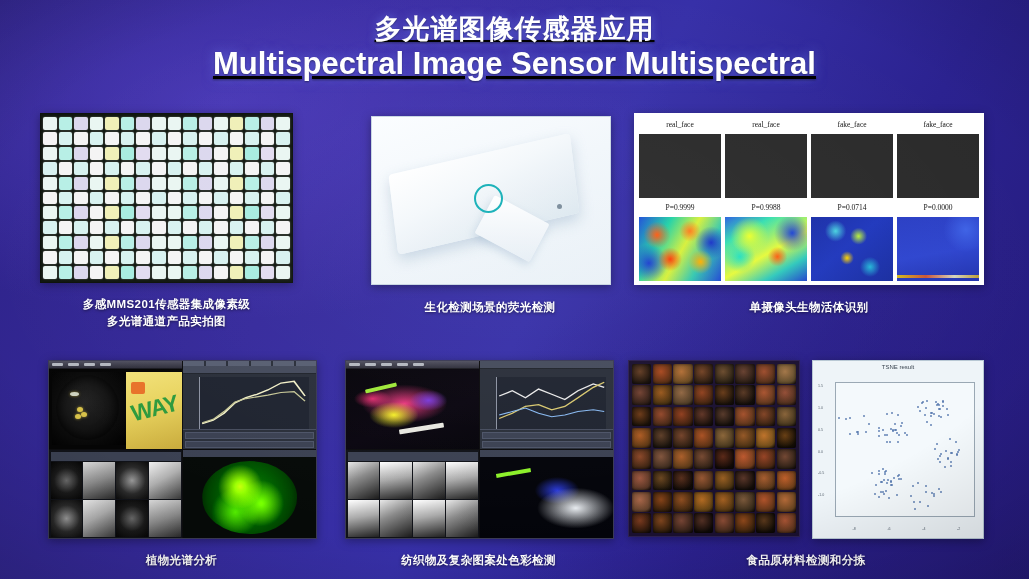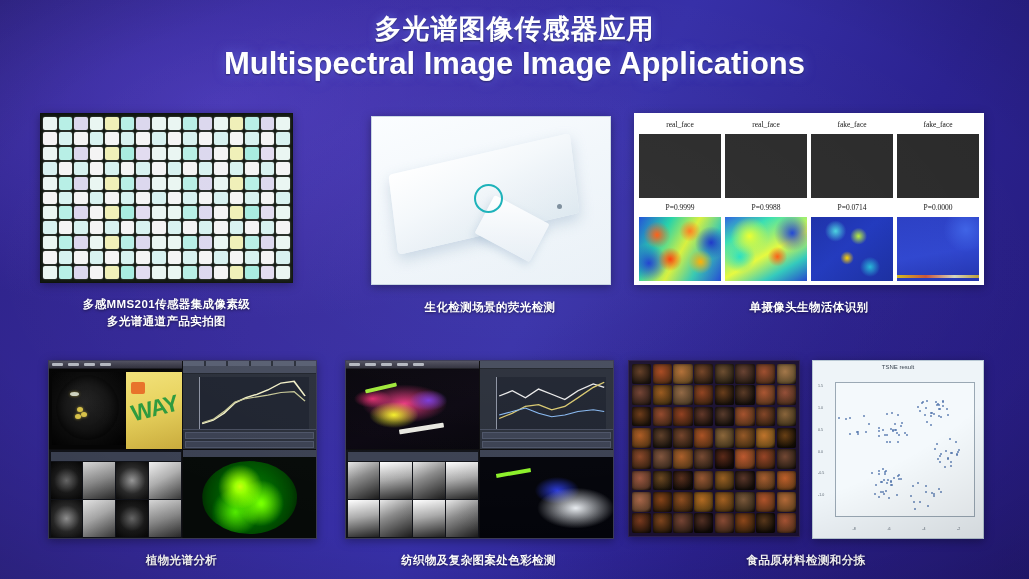--- a/index.html
+++ b/index.html
@@ -25,20 +25,21 @@
     pointer-events: none;
     background: radial-gradient(ellipse 95% 90% at 50% 45%, rgba(255,255,255,0.045) 0%, rgba(0,0,0,0.0) 55%, rgba(0,0,0,0.30) 100%);
   }
 
   
   .title-block {
     position: absolute;
     left: 0; right: 0; top: 14px;
     text-align: center;
     z-index: 5;
+    text-decoration: underline;
   }
   .title-cn {
     font-size: 27px;
     font-weight: bold;
     color: #ffffff;
     letter-spacing: 1px;
     line-height: 1.12;
     text-shadow: 0 0 10px rgba(120,140,255,0.55), 0 1px 2px rgba(0,0,0,0.5);
   }
   .title-en {
@@ -377,21 +378,21 @@
     position: absolute; font-size: 3.6px; color: #5a6672;
   }
 </style>
 </head>
 <body>
 
 <div id="slide">
 
   <div class="title-block">
     <div class="title-cn">多光谱图像传感器应用</div>
-    <div class="title-en">Multispectral Image Image Applications</div>
+    <div class="title-en">Multispectral Image Sensor Multispectral</div>
   </div>
 
   <div class="cell" style="left:40px; top:113px; width:253px; height:170px;">
     <div class="media mosaic" id="mosaic" style="width:100%;height:100%;">
         <i style="background: rgb(234, 246, 242);"></i>
         <i style="background: rgb(184, 239, 230);"></i>
         <i style="background: rgb(220, 216, 238);"></i>
         <i style="background: rgb(234, 246, 242);"></i>
         <i style="background: rgb(240, 240, 184);"></i>
         <i style="background: rgb(184, 239, 230);"></i>

